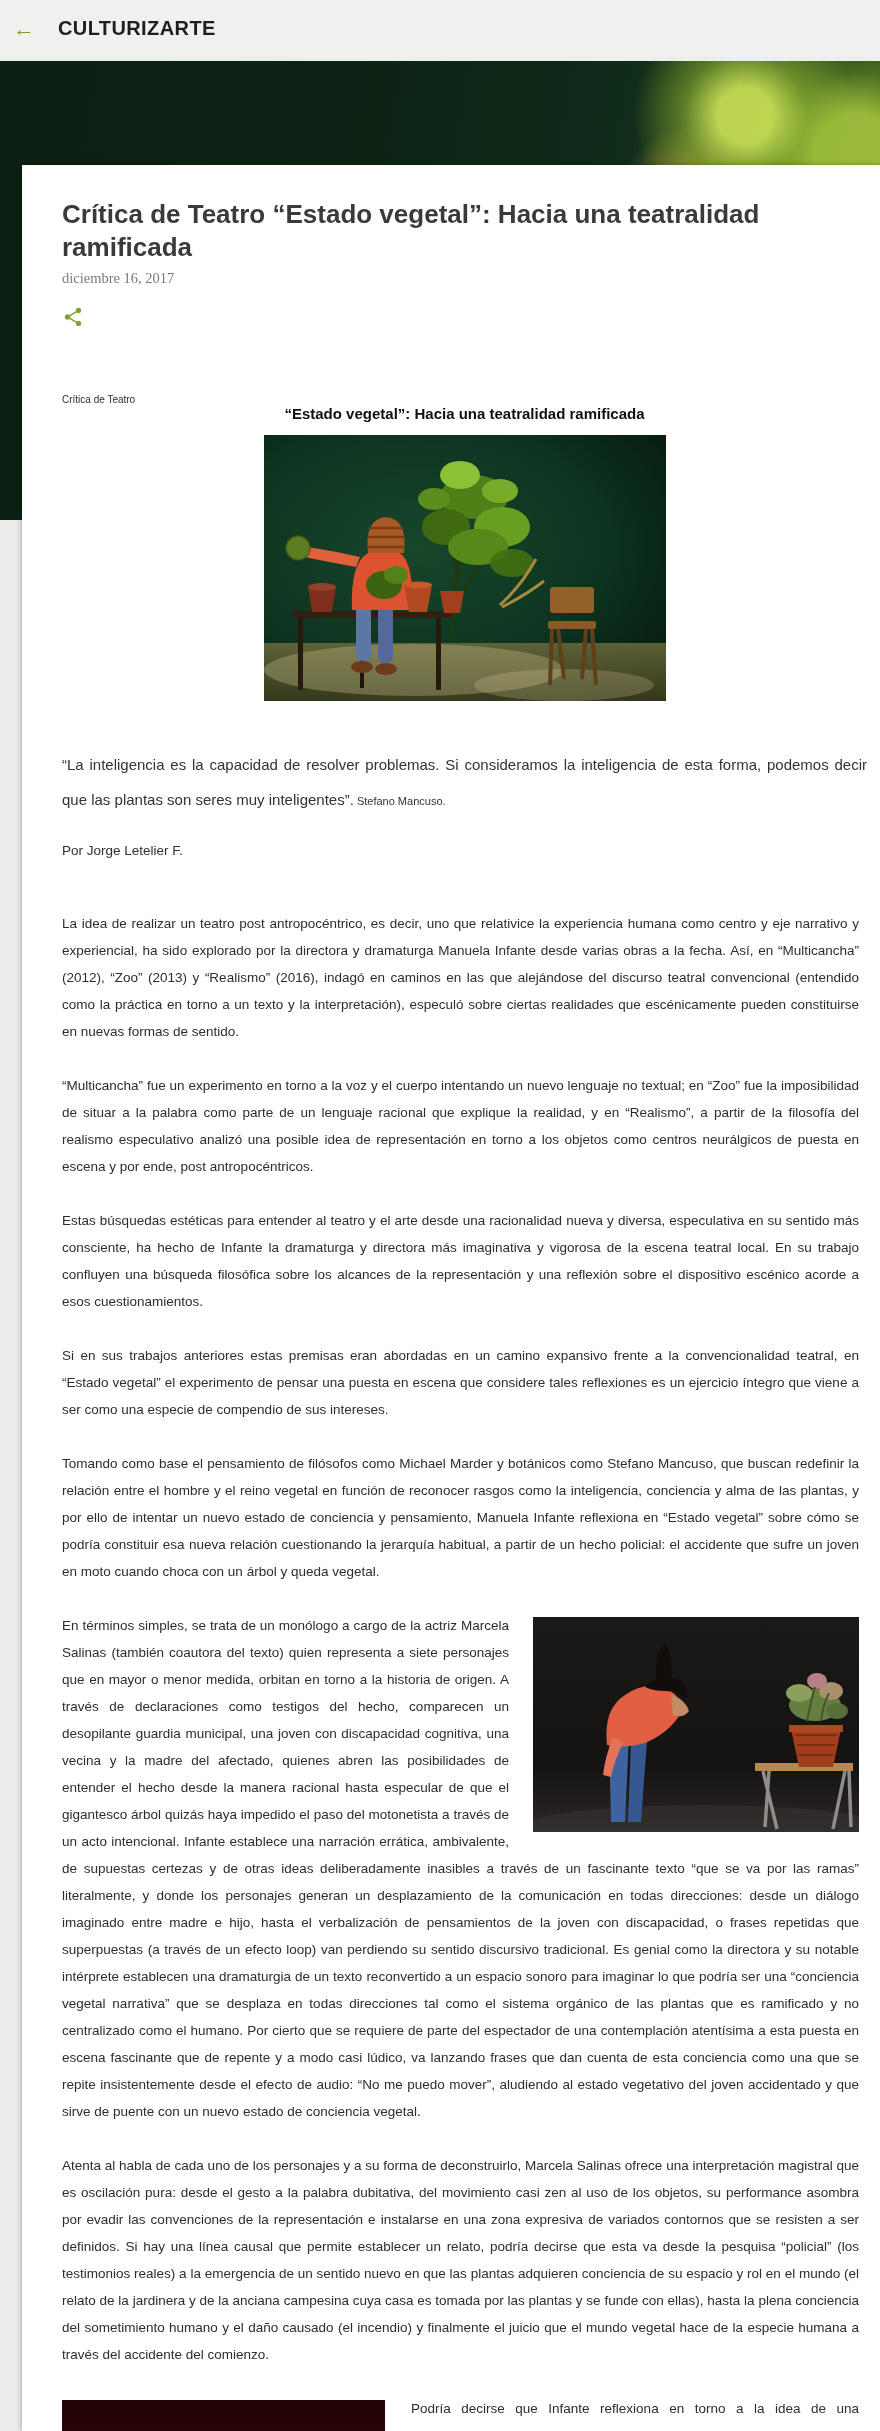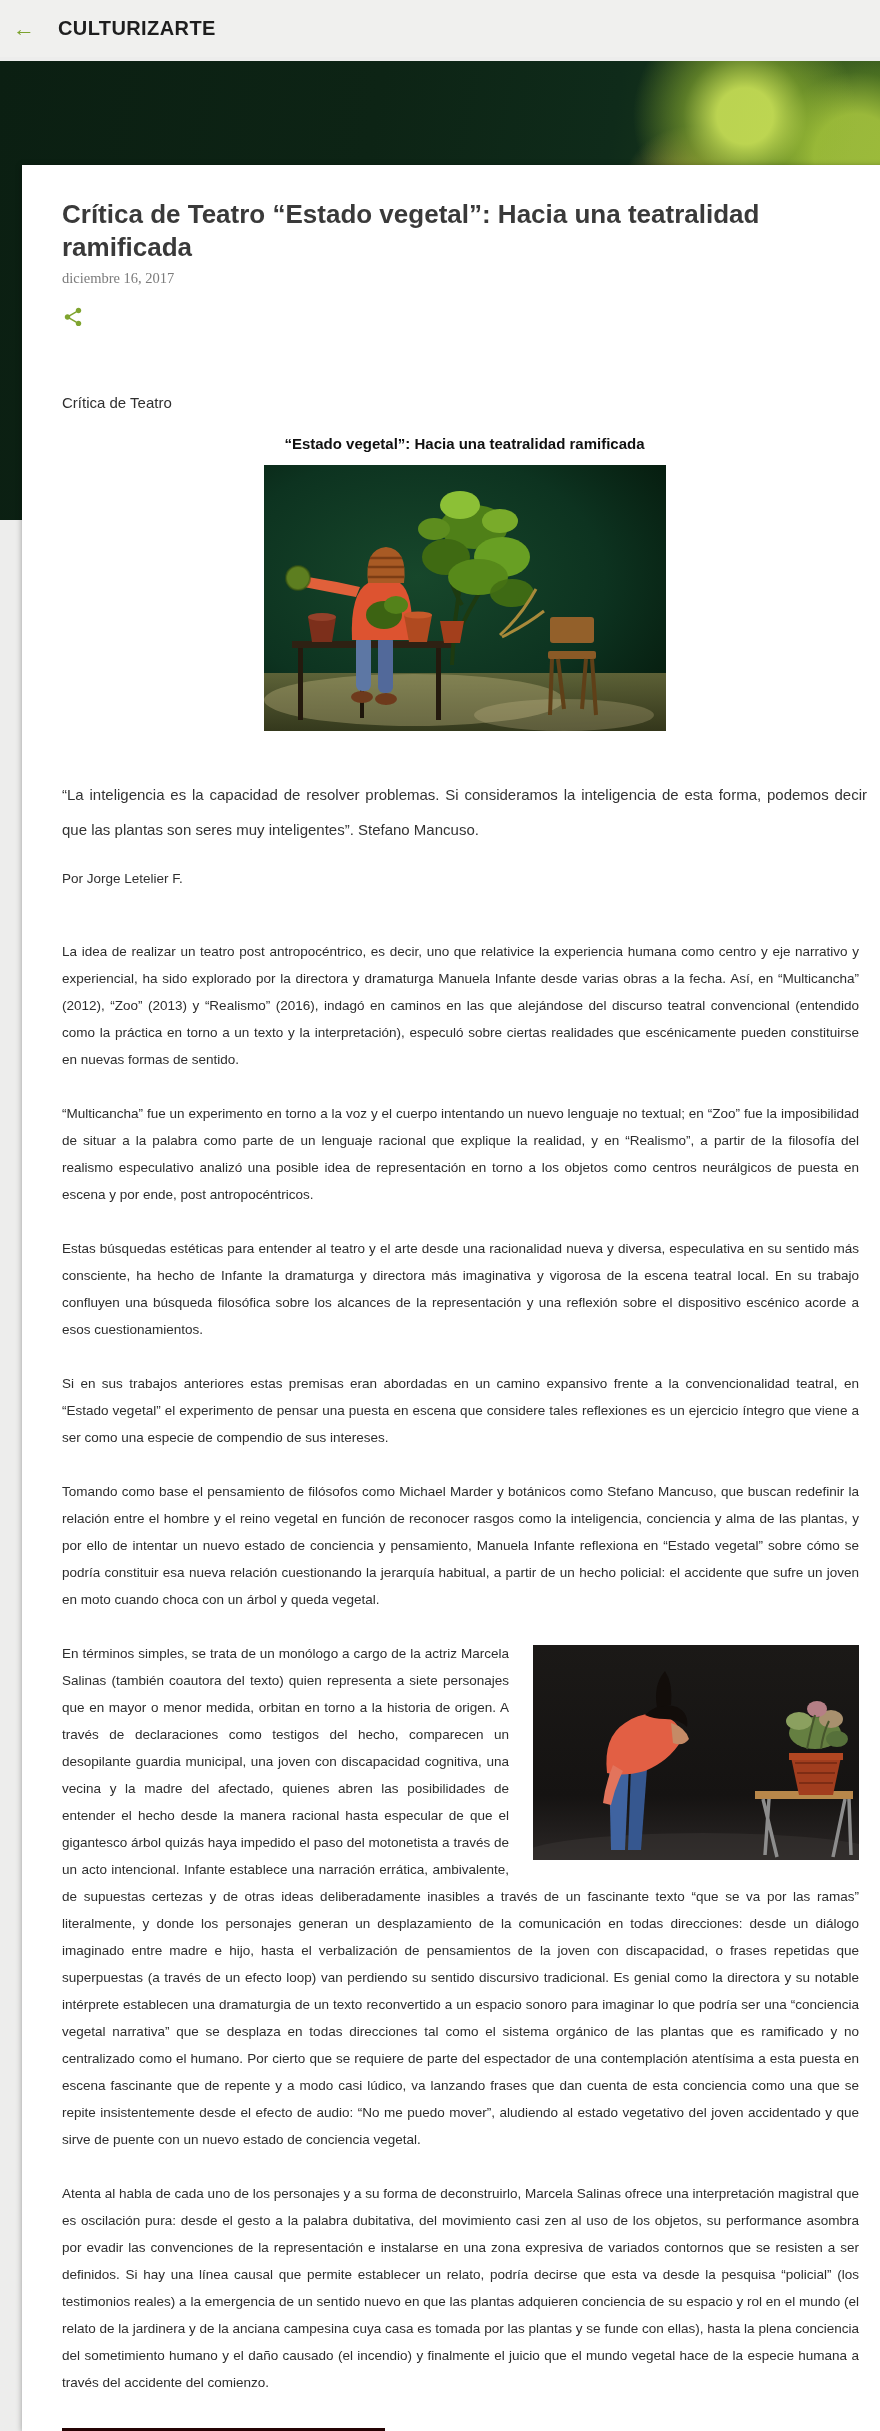--- a/index.html
+++ b/index.html
@@ -30,26 +30,26 @@
   
   .card{
     position:absolute;left:22px;top:165px;width:873px;height:2266px;
     background:#ffffff;box-shadow:0 1px 6px rgba(0,0,0,.35);z-index:2;overflow:hidden;padding-left:7px;
   }
   .content{padding:33px 35px 0 33px;}
   .post-title{font-size:26px;font-weight:700;color:#3a3a3a;line-height:1.25;margin:0;}
   .post-date{margin-top:7px;font-family:"Liberation Serif", serif;font-size:14.5px;color:#7b7b7b;}
   .share-btn{margin-top:19px;width:22px;height:22px;color:#7fa42f;cursor:pointer;}
   .share-btn svg{display:block;}
-  .category-label{margin-top:66px;font-size:15px;color:#2f2f2f;}
-  .post-subtitle{margin-top:24px;text-align:center;font-size:15px;font-weight:700;color:#101010;}
+  .category-label{margin-top:66px;font-size:10px;color:#2f2f2f;}
+  .post-subtitle{text-align:center;font-size:15px;font-weight:700;color:#101010;}
   .hero-wrap{margin:13px auto 0;width:402px;height:266px;display:block;cursor:pointer;}
   .quote{margin-top:46px;font-size:15px;color:#333;line-height:35px;text-align:justify;}
   .quote .q-italic{}
-  .quote .q-attrib{font-style:normal;font-size:15px;}
+  .quote .q-attrib{font-style:normal;font-size:11px;}
   .byline{margin-top:24px;text-align:left;font-size:13.5px;color:#2f2f2f;}
   .body-text{margin-top:52px;}
   .body-text p{
     font-size:13.5px;line-height:27px;color:#2d2d2d;text-align:justify;
     margin:0 8px 27px 0;
   }
   .img-right{float:right;width:326px;height:215px;margin:5px 0 12px 24px;cursor:pointer;}
   .img-left{float:left;width:323px;height:227px;margin:5px 26px 12px 0;cursor:pointer;}
   svg{display:block;}
 </style>

